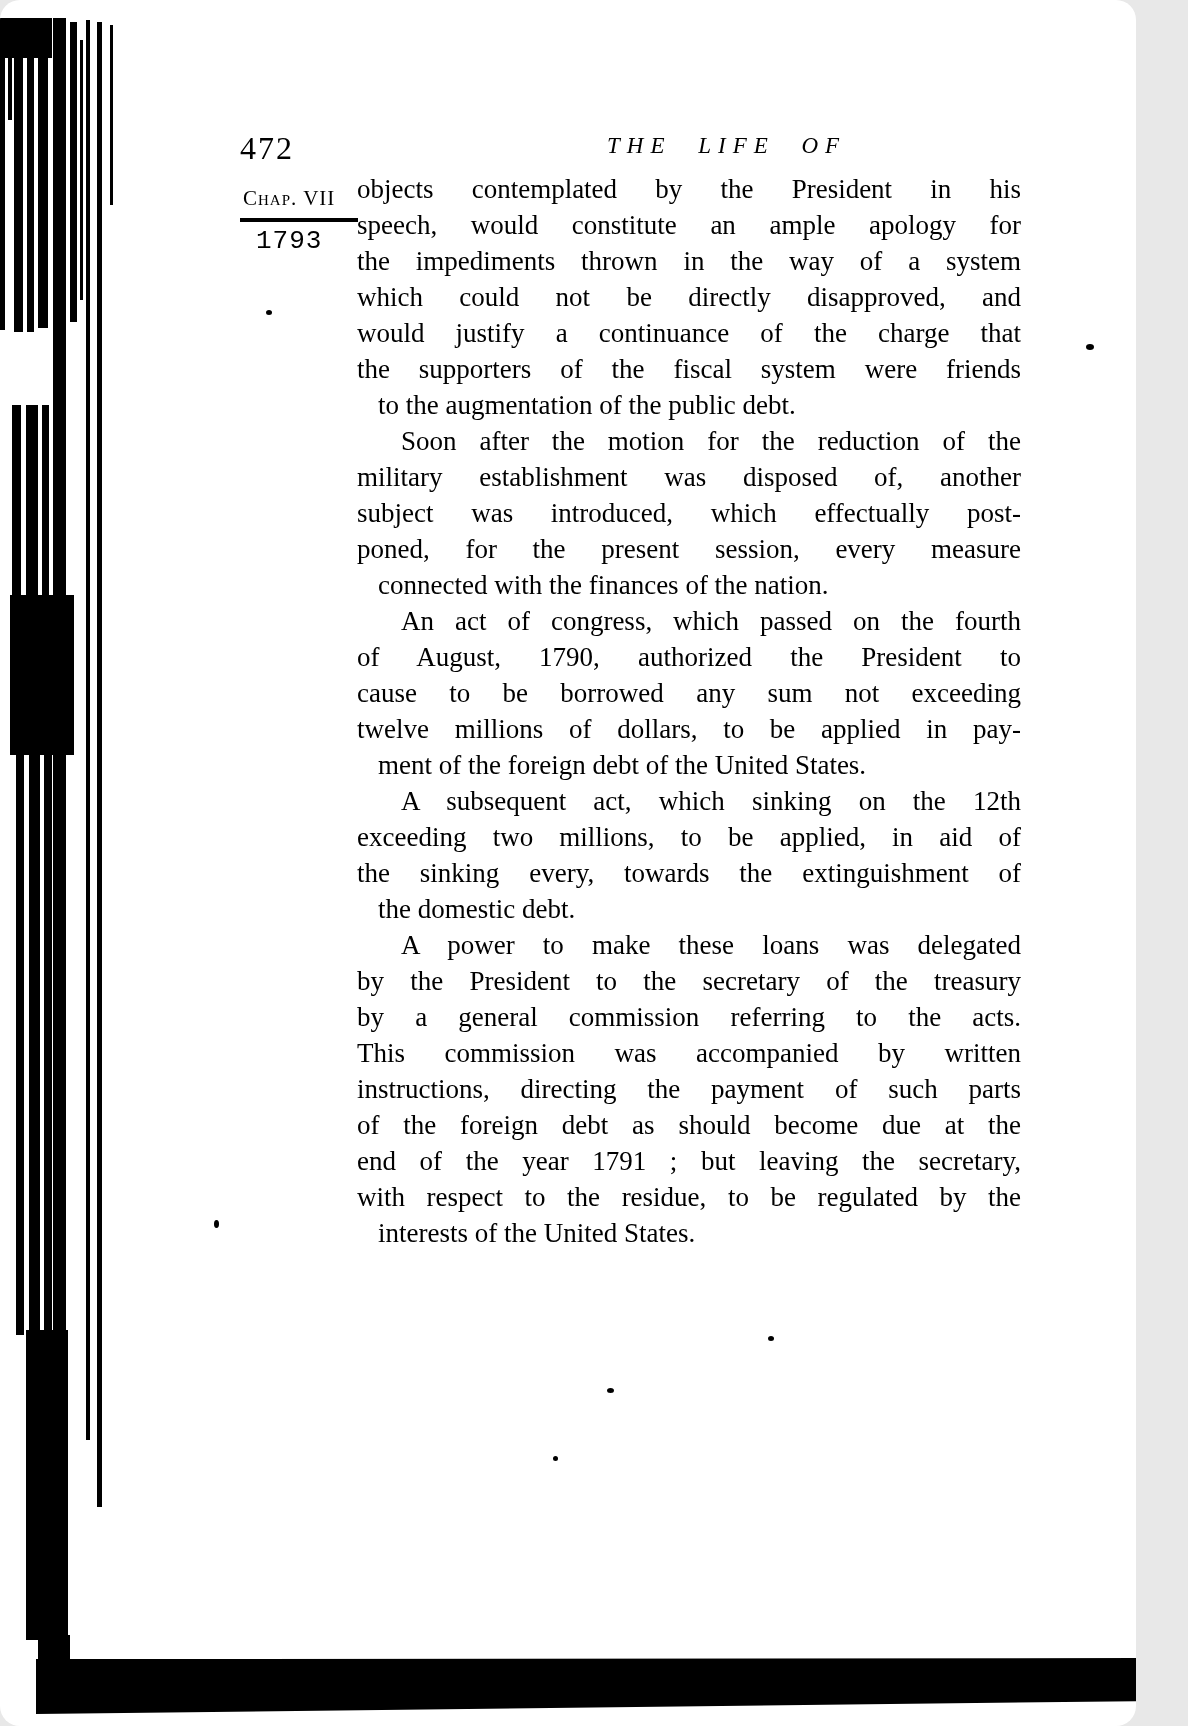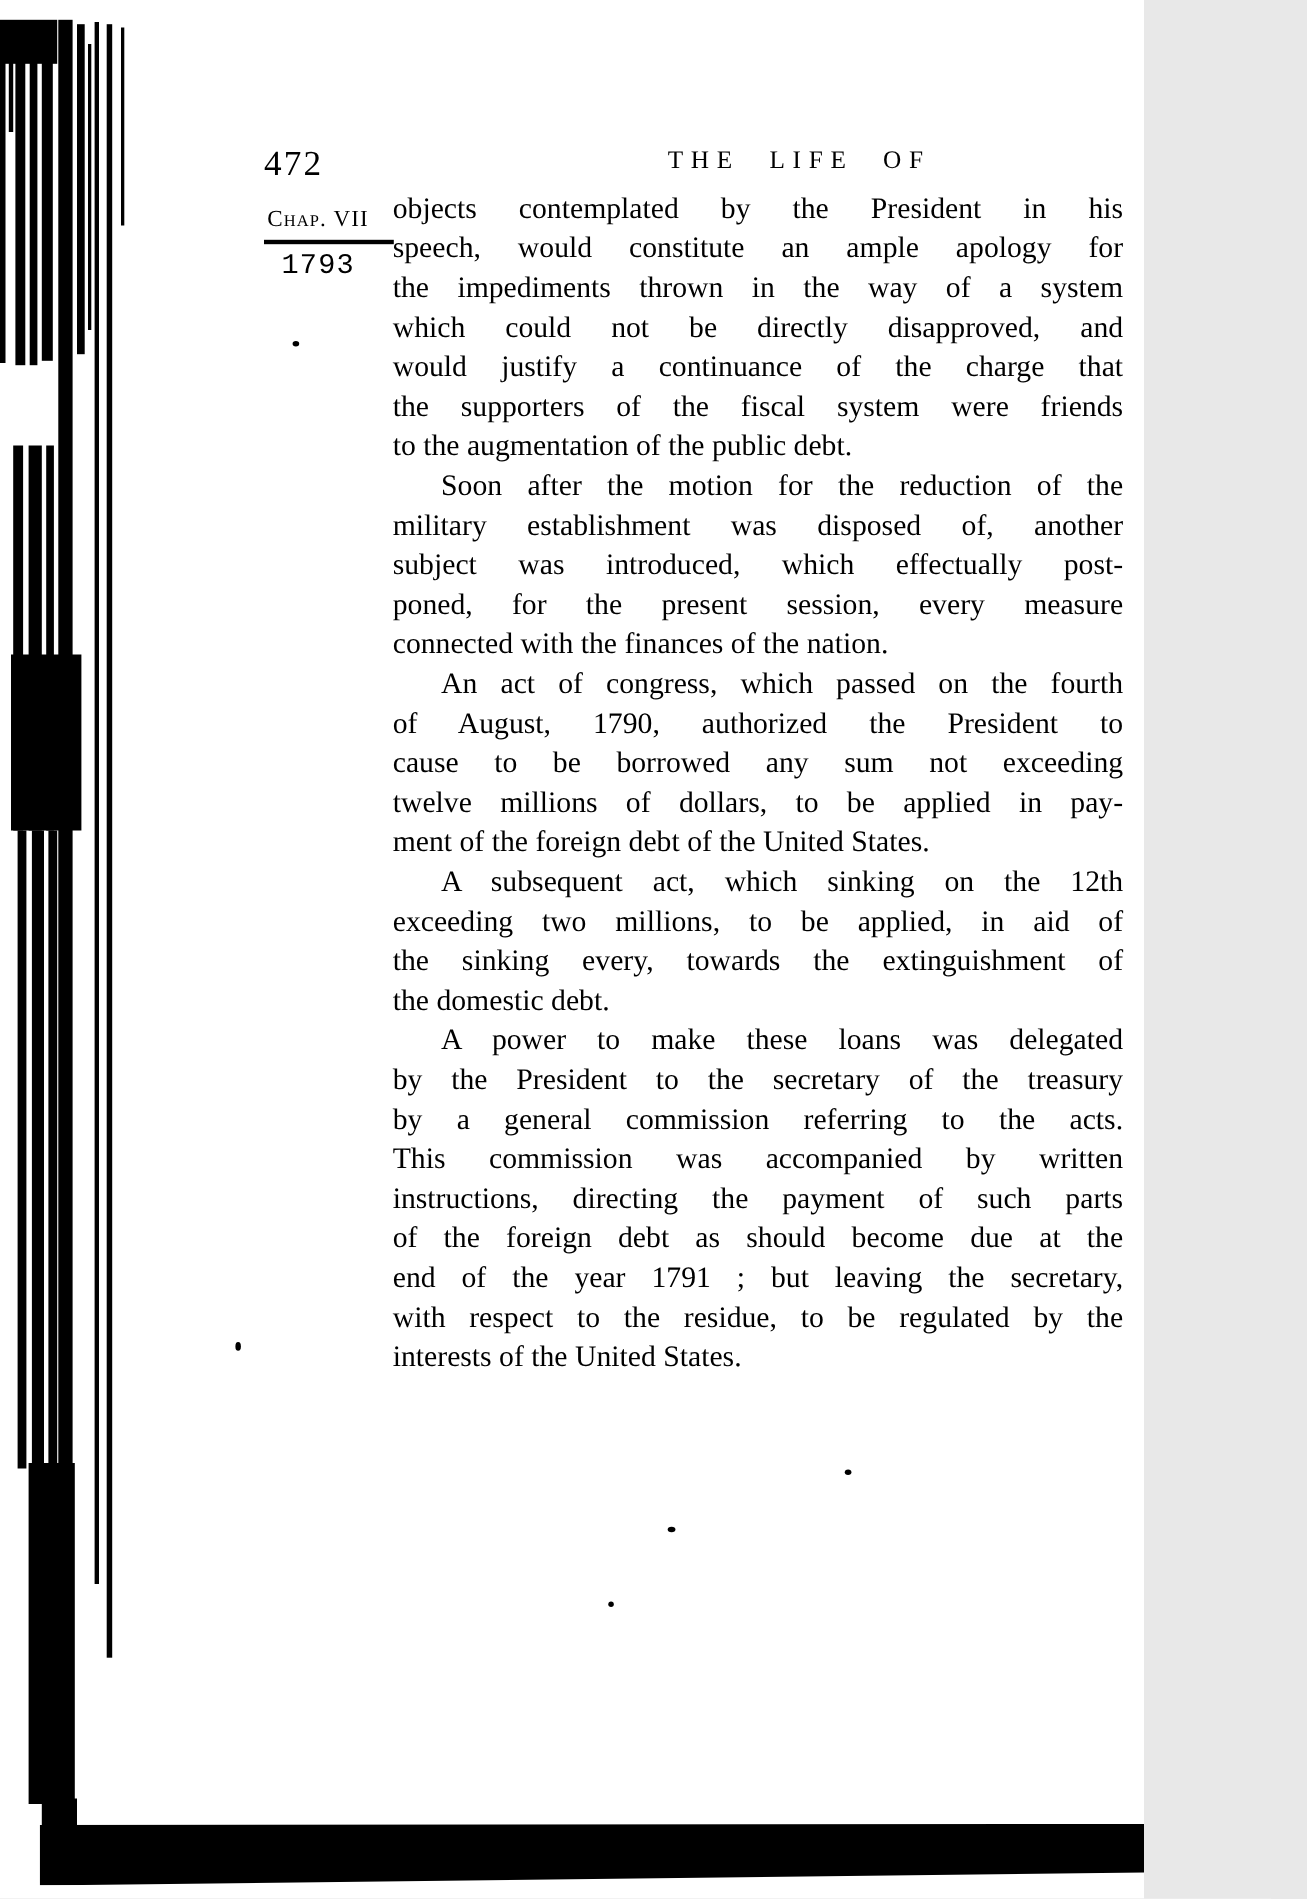--- a/index.html
+++ b/index.html
@@ -1,31 +1,32 @@
 <!DOCTYPE html>
 <html><head>
 <meta charset="utf-8">
 <style>
   html,body{margin:0;padding:0;background:#e8e8e8;}
   .page{
     position:relative;
-    width:1040px;height:1726px;
+    width:1136px;height:1726px;
     background:#ffffff;
     overflow:hidden;
     font-family:"Liberation Serif","DejaVu Serif",serif;
     color:#000;
+    border-radius:20px;
   }
   
   .pageno{
     position:absolute;left:240px;top:130px;
     font-size:32px;letter-spacing:2px;
   }
   .running{
     position:absolute;left:607px;top:133px;
-    font-size:23px;letter-spacing:7px;word-spacing:14px;
+    font-size:23px;letter-spacing:7px;word-spacing:14px;font-style:italic;
   }
   
   .chap{
     position:absolute;left:243px;top:186px;
     font-size:21px;font-variant:small-caps;letter-spacing:1px;
     white-space:nowrap;
   }
   .margin-rule{
     position:absolute;left:240px;top:218px;
     width:118px;height:4px;background:#000;
@@ -37,21 +38,21 @@
   
   .body-text{
     position:absolute;left:357px;top:171px;width:664px;
     font-size:27px;
   }
   .line{
     height:36px;line-height:36px;
     text-align:justify;text-align-last:justify;
     white-space:nowrap;overflow:visible;
   }
-  .line.last{text-align-last:left;}
+  .line.last{text-align-last:left;margin-left:21px;}
   .line.first{text-indent:44px;}
   
   .art{position:absolute;background:#000;}
   .bottom-bar{
     position:absolute;left:36px;top:1658px;width:1152px;height:56px;
     background:#000;
     clip-path:polygon(0 2%,100% 0,100% 76%,0 100%);
   }
   .speck{position:absolute;background:#000;border-radius:50%;}
 </style>

